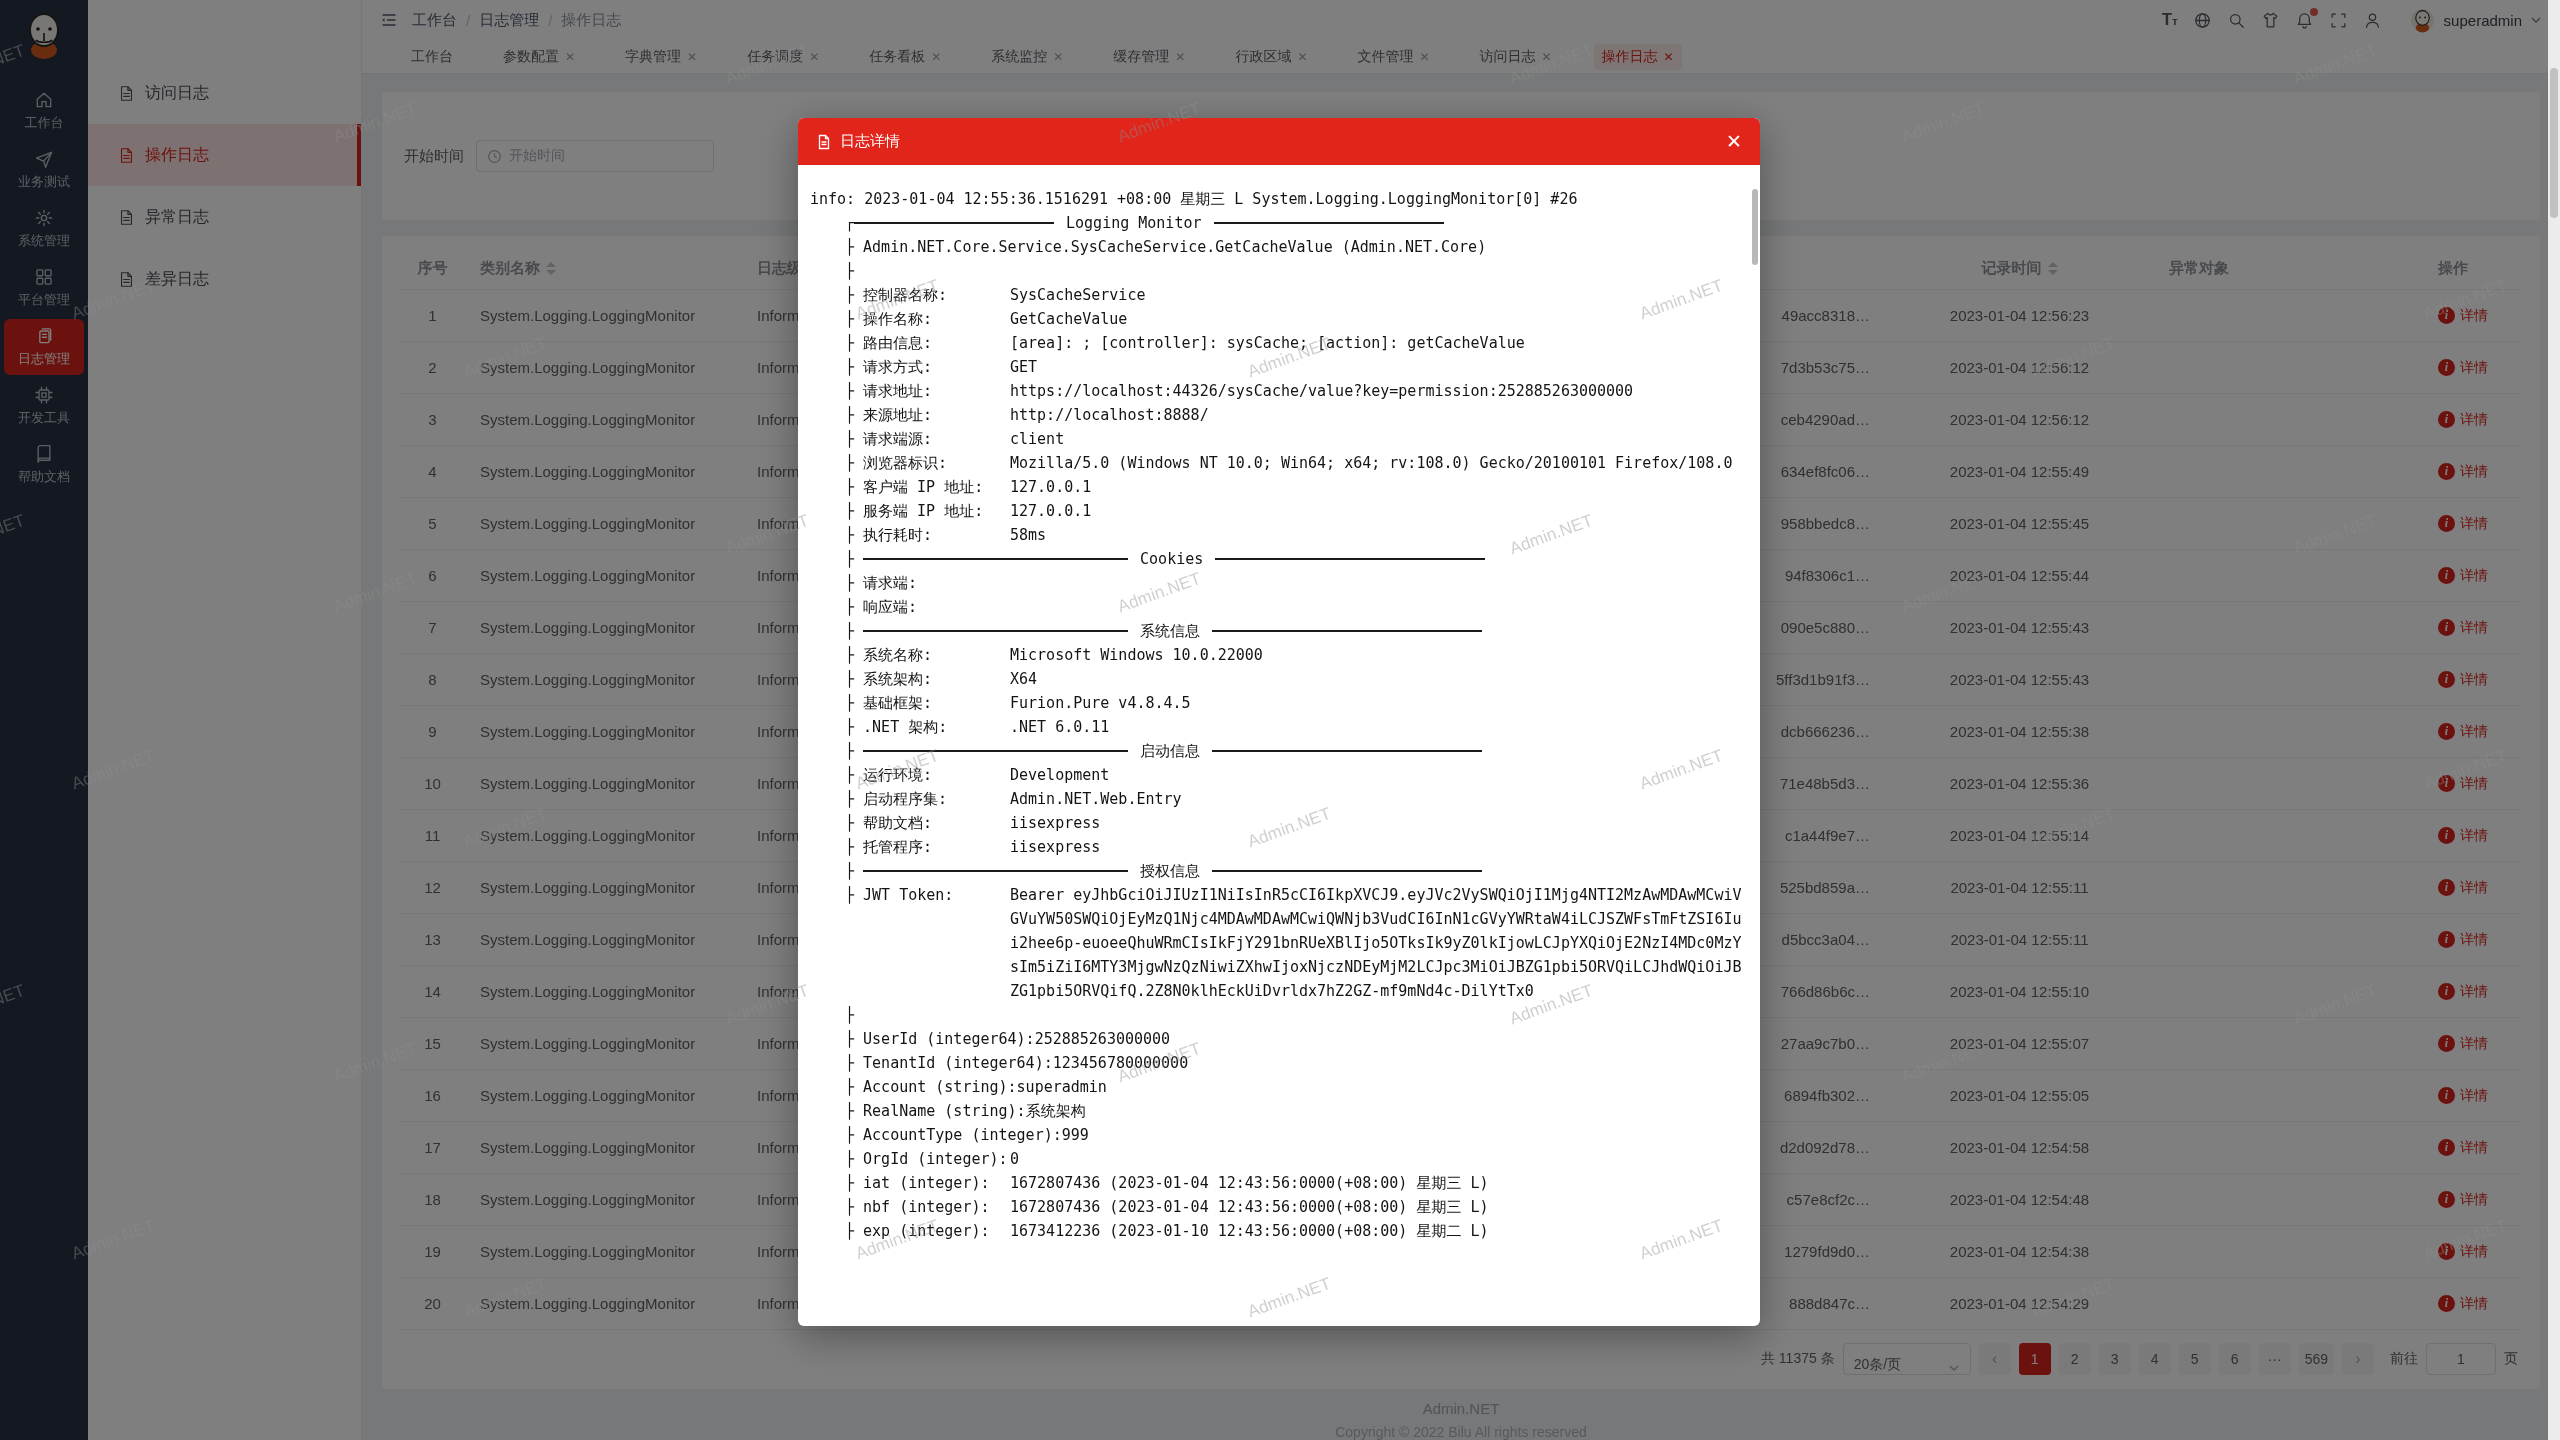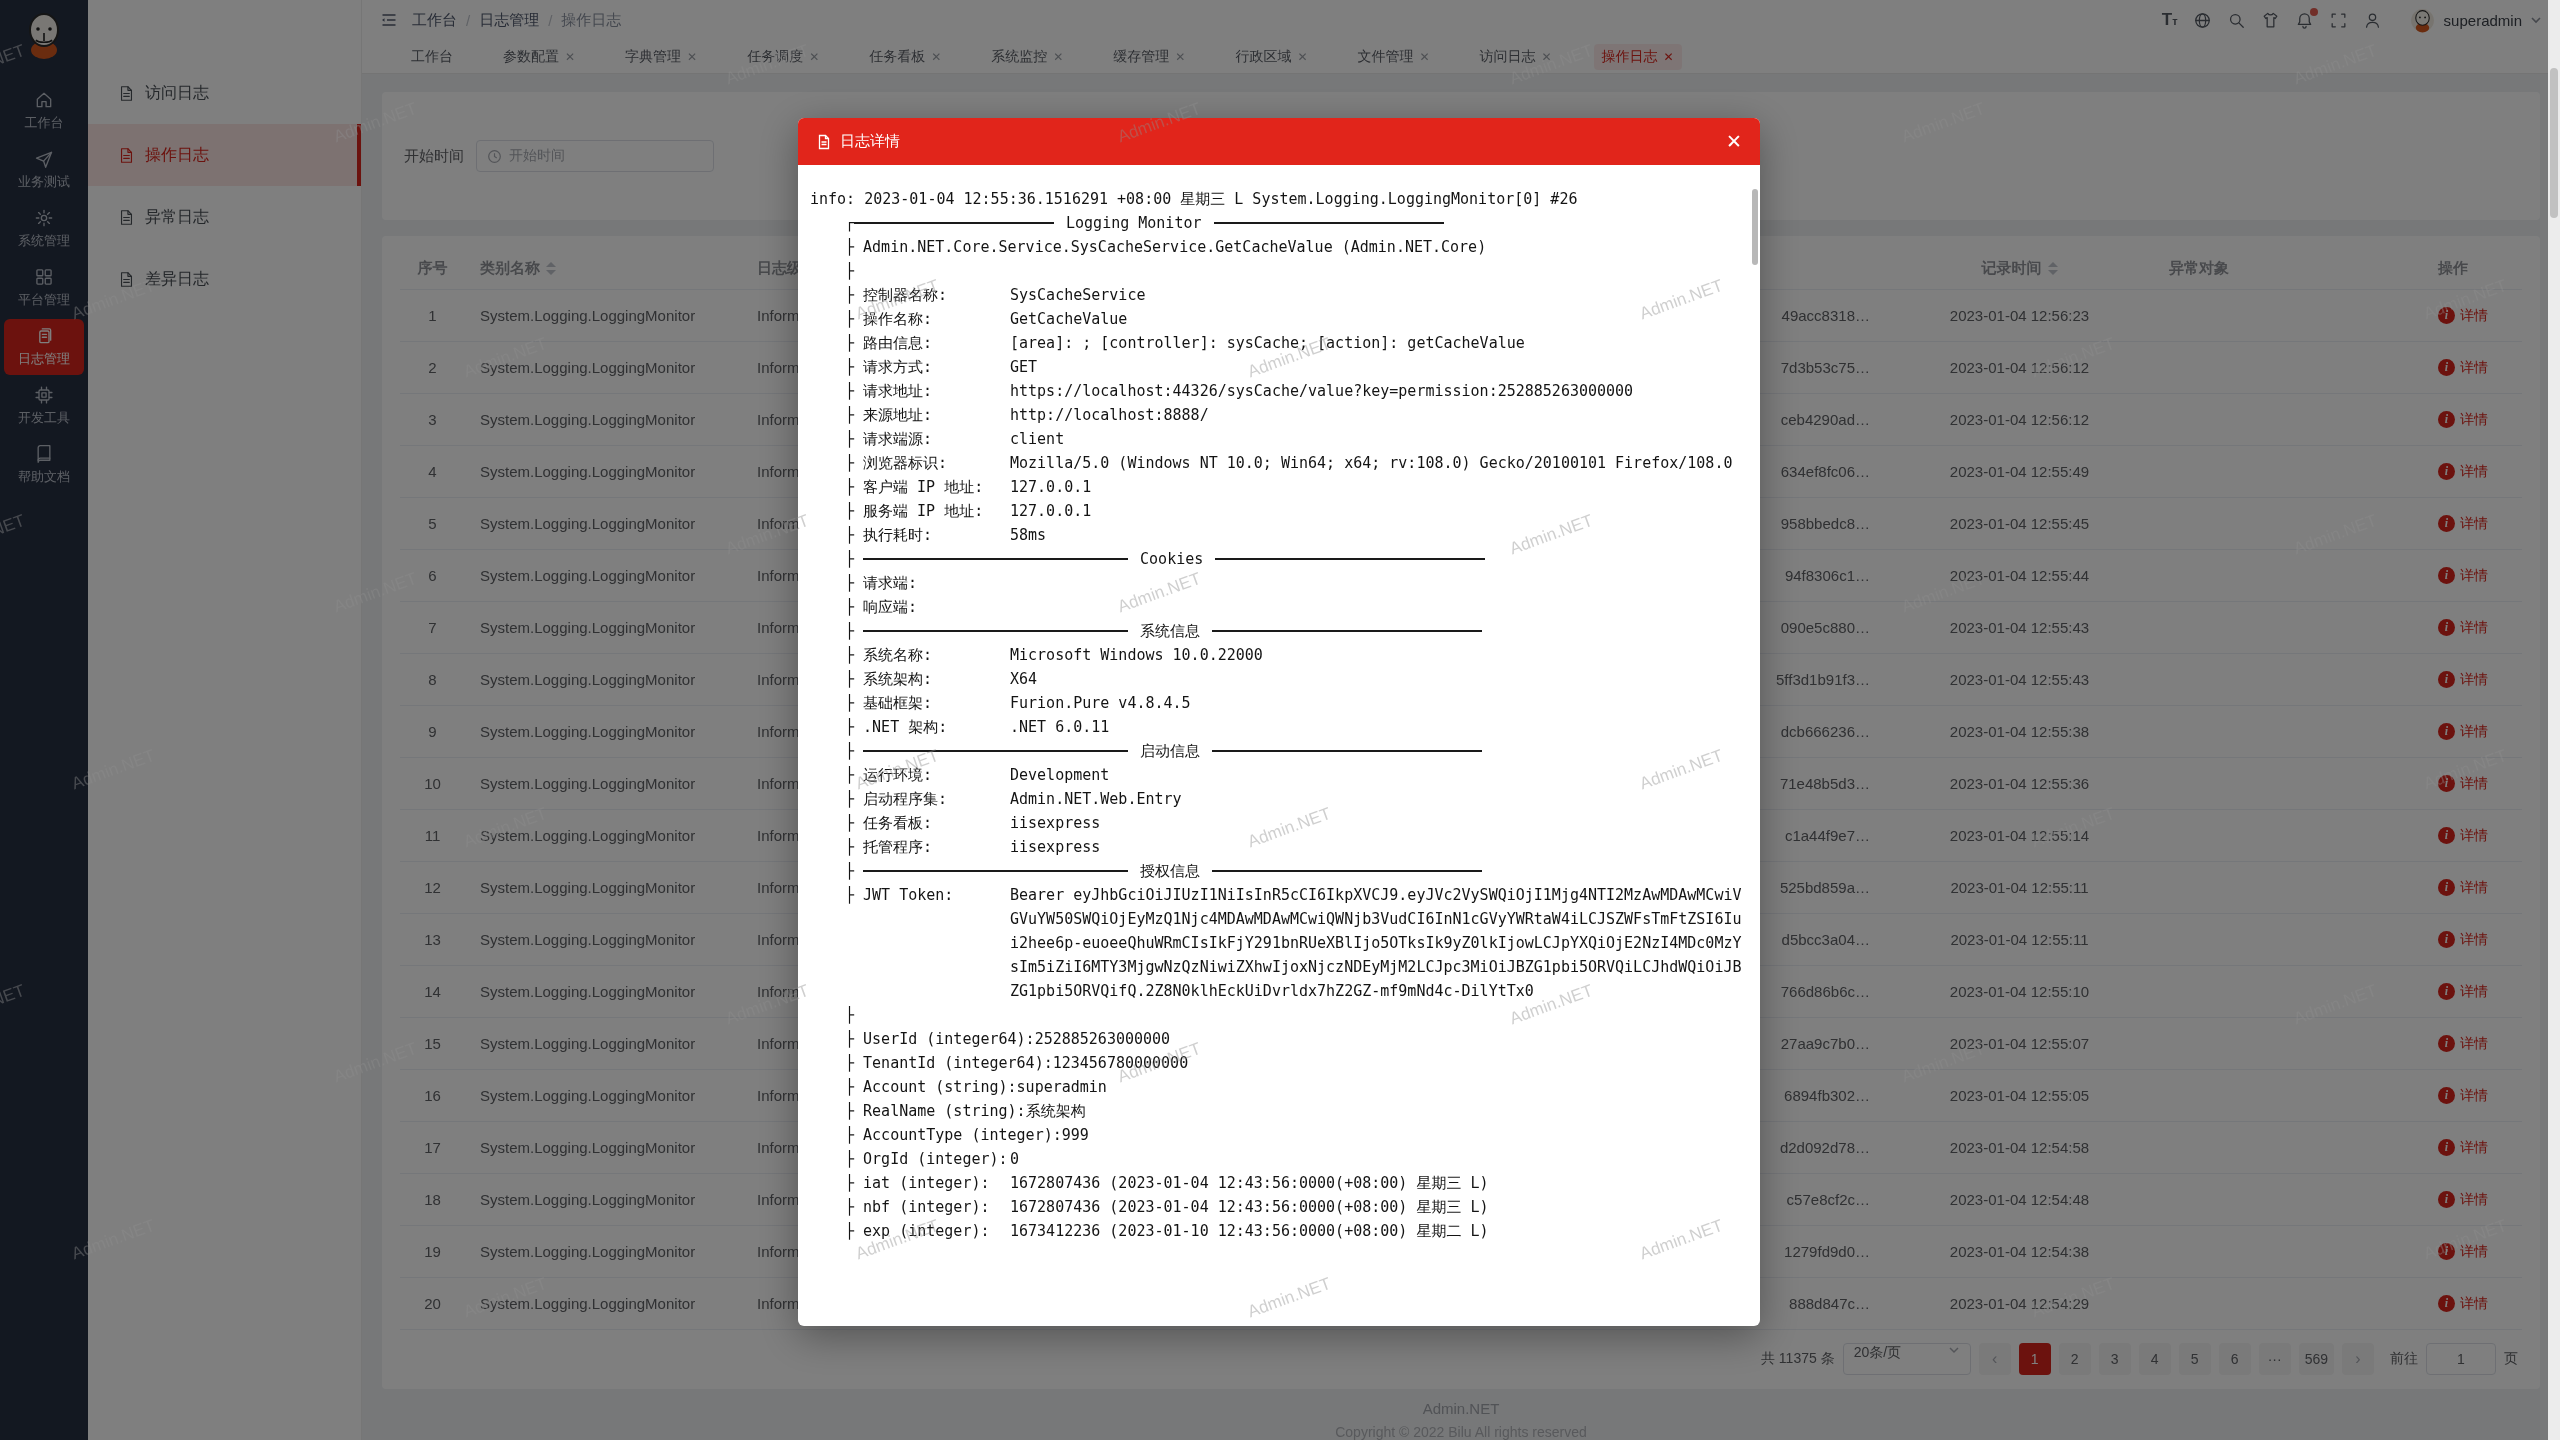--- a/index.html
+++ b/index.html
@@ -66,21 +66,21 @@
   .c-op{flex:1}
   .caret{display:inline-flex;flex-direction:column;margin-left:6px;vertical-align:middle}
   .caret i{display:block;width:0;height:0;border:5px solid transparent}
   .caret .up{border-bottom-color:#c0c4cc;border-top-width:0;margin-bottom:3px}
   .caret .down{border-top-color:#c0c4cc;border-bottom-width:0}
   .op-link{color:#d9251c;font-size:14px;cursor:pointer;display:inline-flex;align-items:center}
   .info-i{width:17px;height:17px;border-radius:50%;background:#d9251c;color:#fff;font:bold italic 12px/17px "Liberation Serif",serif;text-align:center;margin-right:5px}
 
   .pager{height:60px;display:flex;align-items:center;justify-content:flex-end;gap:8px;font-size:14px;color:#606266;padding-right:4px}
   .pg-total{}
-  .pg-size{width:128px;height:32px;border:1px solid #dcdfe6;border-radius:4px;display:flex;align-items:flex-start;justify-content:space-between;padding:0 10px;background:#fff;cursor:pointer}
+  .pg-size{width:128px;height:32px;border:1px solid #dcdfe6;border-radius:4px;display:flex;align-items:flex-end;justify-content:space-between;padding:0 10px;background:#fff;cursor:pointer}
   .pg-size svg{width:12px;height:12px;color:#a8abb2}
   .pg-btn{min-width:32px;height:32px;border-radius:4px;background:#f4f4f5;display:flex;align-items:center;justify-content:center;cursor:pointer;padding:0 6px}
   .pg-btn.active{background:#d9251c;color:#fff}
   .pg-btn.nav{color:#a8abb2;font-size:16px}
   .pg-goto{display:flex;align-items:center;gap:8px;margin-left:8px}
   .pg-input{width:70px;height:32px;border:1px solid #dcdfe6;border-radius:4px;text-align:center;font-size:14px;color:#606266;background:#fff}
 
   .footer{text-align:center;flex-shrink:0}
   .f-brand{font-size:15px;color:#a3a6ad;margin-top:11px}
   .f-copy{font-size:14px;color:#b1b3b8;margin-top:7px}
@@ -643,21 +643,21 @@
         <div class="log-row"><span class="lbl">├ 请求端:</span><span class="val"></span></div>
         <div class="log-row"><span class="lbl">├ 响应端:</span><span class="val"></span></div>
         <div class="log-row log-sep"><span>├ </span><span class="bar" style="width:265px"></span><span class="st">系统信息</span><span class="bar" style="width:270px"></span></div>
         <div class="log-row"><span class="lbl">├ 系统名称:</span><span class="val">Microsoft Windows 10.0.22000</span></div>
         <div class="log-row"><span class="lbl">├ 系统架构:</span><span class="val">X64</span></div>
         <div class="log-row"><span class="lbl">├ 基础框架:</span><span class="val">Furion.Pure v4.8.4.5</span></div>
         <div class="log-row"><span class="lbl">├ .NET 架构:</span><span class="val">.NET 6.0.11</span></div>
         <div class="log-row log-sep"><span>├ </span><span class="bar" style="width:265px"></span><span class="st">启动信息</span><span class="bar" style="width:270px"></span></div>
         <div class="log-row"><span class="lbl">├ 运行环境:</span><span class="val">Development</span></div>
         <div class="log-row"><span class="lbl">├ 启动程序集:</span><span class="val">Admin.NET.Web.Entry</span></div>
-        <div class="log-row"><span class="lbl">├ 任务看板:</span><span class="val">iisexpress</span></div>
+        <div class="log-row"><span class="lbl">├ 帮助文档:</span><span class="val">iisexpress</span></div>
         <div class="log-row"><span class="lbl">├ 托管程序:</span><span class="val">iisexpress</span></div>
         <div class="log-row log-sep"><span>├ </span><span class="bar" style="width:265px"></span><span class="st">授权信息</span><span class="bar" style="width:270px"></span></div>
         <div class="log-row"><span class="lbl">├ JWT Token:</span><span class="val">Bearer eyJhbGciOiJIUzI1NiIsInR5cCI6IkpXVCJ9.eyJVc2VySWQiOjI1Mjg4NTI2MzAwMDAwMCwiVGVuYW50SWQiOjEyMzQ1Njc4MDAwMDAwMCwiQWNjb3VudCI6InN1cGVyYWRtaW4iLCJSZWFsTmFtZSI6Iui2hee6p-euoeeQhuWRmCIsIkFjY291bnRUeXBlIjo5OTksIk9yZ0lkIjowLCJpYXQiOjE2NzI4MDc0MzYsIm5iZiI6MTY3MjgwNzQzNiwiZXhwIjoxNjczNDEyMjM2LCJpc3MiOiJBZG1pbi5ORVQiLCJhdWQiOiJBZG1pbi5ORVQifQ.2Z8N0klhEckUiDvrldx7hZ2GZ-mf9mNd4c-DilYtTx0</span></div>
         <div class="log-row log-line">├</div>
         <div class="log-row"><span class="lbl">├ UserId (integer64):</span><span class="val">252885263000000</span></div>
         <div class="log-row"><span class="lbl">├ TenantId (integer64):</span><span class="val">123456780000000</span></div>
         <div class="log-row"><span class="lbl">├ Account (string):</span><span class="val">superadmin</span></div>
         <div class="log-row"><span class="lbl">├ RealName (string):</span><span class="val">系统架构</span></div>
         <div class="log-row"><span class="lbl">├ AccountType (integer):</span><span class="val">999</span></div>
         <div class="log-row"><span class="lbl">├ OrgId (integer):</span><span class="val">0</span></div>

